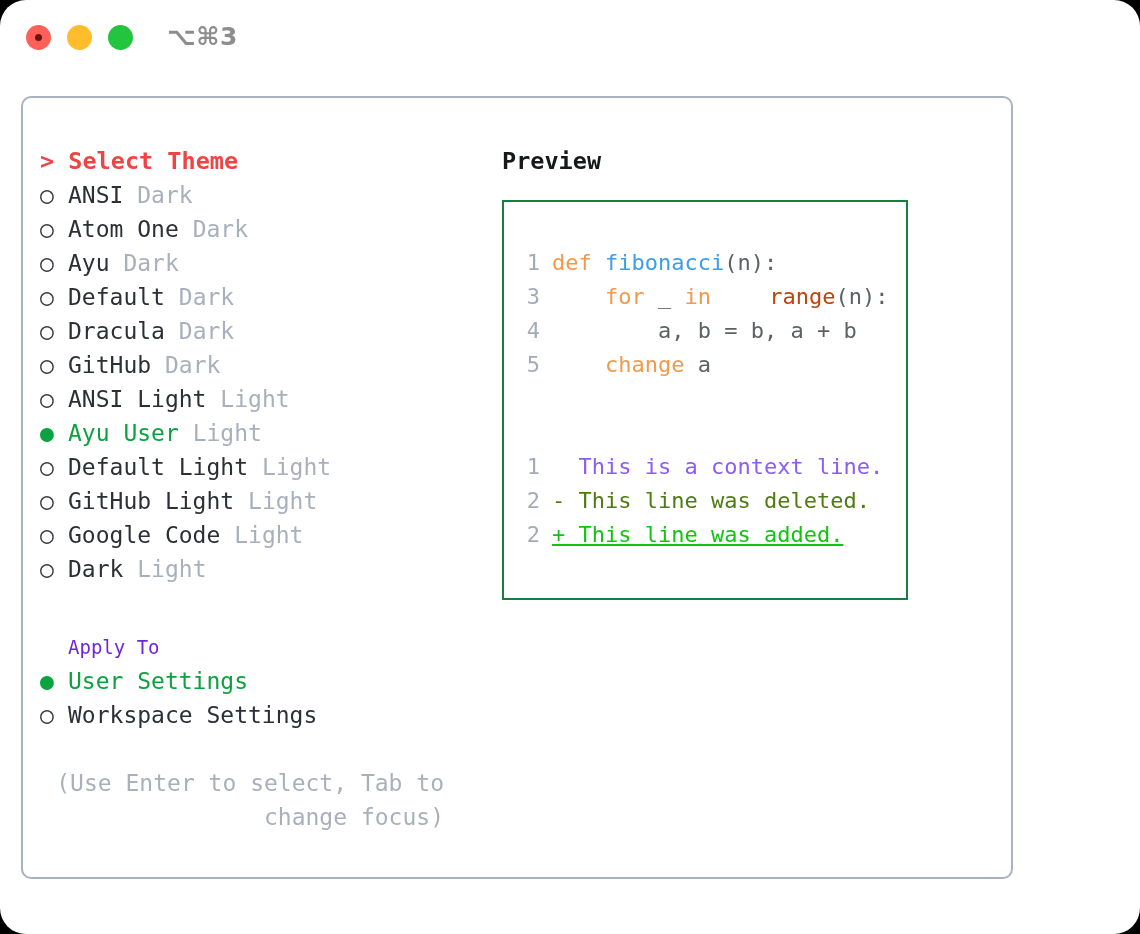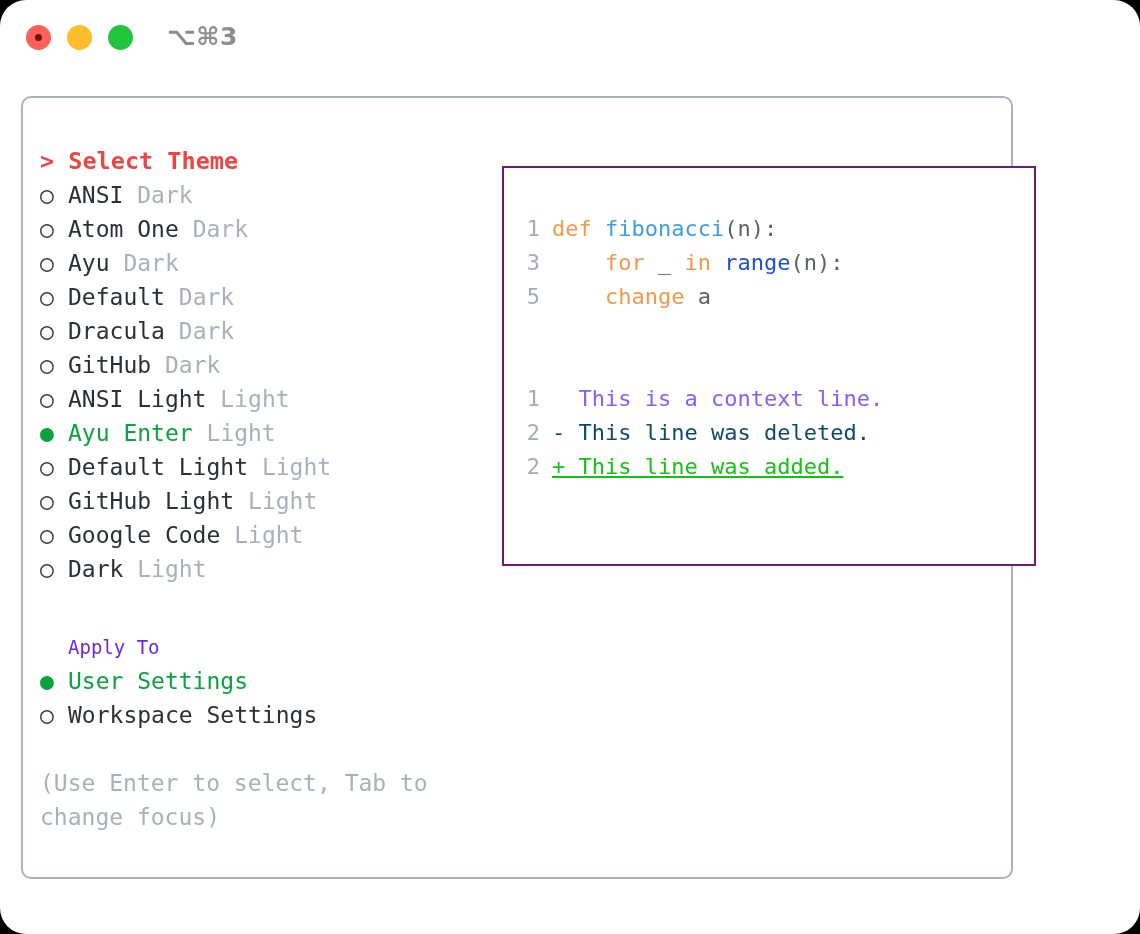--- a/index.html
+++ b/index.html
@@ -147,64 +147,65 @@
 
   .hint {
     margin-top: 34px;
     font-family: "DejaVu Sans Mono", monospace;
     font-size: 23px;
     line-height: 34px;
     color: #a8b0bc;
     width: 404px;
     white-space: pre-wrap;
     word-break: break-word;
+    text-align: right;
   }
 
   
   .preview-title {
     font-family: "DejaVu Sans Mono", monospace;
     font-size: 23.5px;
     line-height: 34px;
     font-weight: bold;
     color: #16181d;
     white-space: pre;
   }
 
   .preview-box {
     margin-top: 22px;
-    width: 534px;
+    width: 406px;
     height: 400px;
     box-sizing: border-box;
-    border: 2px solid #701a75;
+    border: 2px solid #15803d;
     background: #ffffff;
     padding: 44px 0 0 18px;
   }
 
   .code {
     font-family: "DejaVu Sans Mono", monospace;
     font-size: 22px;
     line-height: 34px;
     white-space: pre;
   }
   .ln {
     color: #a3abb8;
     display: inline-block;
     width: 18px;
     text-align: right;
     margin-right: 12px;
   }
   .kw   { color: #f2994a; }
   .fn   { color: #3c9ee5; }
   .num  { color: #a37acc; }
-  .bi   { color: #1d4ed8; }
+  .bi   { color: #c2410c; margin-left: 45px; }
   .pl   { color: #5c6166; }
   .blank-line { height: 34px; }
 
   .ctx  { color: #8b5cf6; }
-  .del  { color: #0c4a6e; }
+  .del  { color: #4d7c0f; }
   .add  { color: #12c412; text-decoration: underline; }
 </style>
 </head>
 <body>
 
 <div class="window">
 
   <div class="titlebar">
     <div class="traffic">
       <div class="dot dot-close"></div>
@@ -222,46 +223,48 @@
         <div class="heading">&gt; Select Theme</div>
 
         <div class="list" id="theme-list">
             <div class="row"><span class="marker">○</span><span class="gap"></span><span class="name">ANSI</span><span class="tag"> </span><span class="tag">Dark</span></div>
             <div class="row"><span class="marker">○</span><span class="gap"></span><span class="name">Atom One</span><span class="tag"> </span><span class="tag">Dark</span></div>
             <div class="row"><span class="marker">○</span><span class="gap"></span><span class="name">Ayu</span><span class="tag"> </span><span class="tag">Dark</span></div>
             <div class="row"><span class="marker">○</span><span class="gap"></span><span class="name">Default</span><span class="tag"> </span><span class="tag">Dark</span></div>
             <div class="row"><span class="marker">○</span><span class="gap"></span><span class="name">Dracula</span><span class="tag"> </span><span class="tag">Dark</span></div>
             <div class="row"><span class="marker">○</span><span class="gap"></span><span class="name">GitHub</span><span class="tag"> </span><span class="tag">Dark</span></div>
             <div class="row"><span class="marker">○</span><span class="gap"></span><span class="name">ANSI Light</span><span class="tag"> </span><span class="tag">Light</span></div>
-            <div class="row"><span class="marker sel">●</span><span class="gap"></span><span class="name sel">Ayu Enter</span><span class="tag"> </span><span class="tag">Light</span></div>
+            <div class="row"><span class="marker sel">●</span><span class="gap"></span><span class="name sel">Ayu User</span><span class="tag"> </span><span class="tag">Light</span></div>
             <div class="row"><span class="marker">○</span><span class="gap"></span><span class="name">Default Light</span><span class="tag"> </span><span class="tag">Light</span></div>
             <div class="row"><span class="marker">○</span><span class="gap"></span><span class="name">GitHub Light</span><span class="tag"> </span><span class="tag">Light</span></div>
             <div class="row"><span class="marker">○</span><span class="gap"></span><span class="name">Google Code</span><span class="tag"> </span><span class="tag">Light</span></div>
             <div class="row"><span class="marker">○</span><span class="gap"></span><span class="name">Dark</span><span class="tag"> </span><span class="tag">Light</span></div>
           </div>
 
         <div class="section-gap"></div>
 
         <div class="apply-head">Apply To</div>
 
         <div class="list" id="apply-list">
             <div class="row"><span class="marker sel">●</span><span class="gap"></span><span class="name sel">User Settings</span></div>
             <div class="row"><span class="marker">○</span><span class="gap"></span><span class="name">Workspace Settings</span></div>
           </div>
 
         <div class="hint">(Use Enter to select, Tab to change focus)</div>
       </div>
 
       <div class="col-right">
 
+        <div class="preview-title">Preview</div>
 
         <div class="preview-box">
           <div id="code-block">
               <div class="code"><span class="ln">1</span><span class="kw">def</span><span class="pl"> </span><span class="fn">fibonacci</span><span class="pl">(n):</span></div>
               <div class="code"><span class="ln">3</span><span class="pl">    </span><span class="kw">for</span><span class="pl"> _ </span><span class="kw">in</span><span class="pl"> </span><span class="bi">range</span><span class="pl">(n):</span></div>
+              <div class="code"><span class="ln">4</span><span class="pl">        a, b = b, a + b</span></div>
               <div class="code"><span class="ln">5</span><span class="pl">    </span><span class="kw">change</span><span class="pl"> a</span></div>
             </div>
           <div class="blank-line"></div>
           <div class="blank-line"></div>
           <div id="diff-block">
               <div class="code"><span class="ln">1</span><span class="ctx">  This is a context line.</span></div>
               <div class="code"><span class="ln">2</span><span class="del">- This line was deleted.</span></div>
               <div class="code"><span class="ln">2</span><span class="add">+ This line was added.</span></div>
             </div>
         </div>

